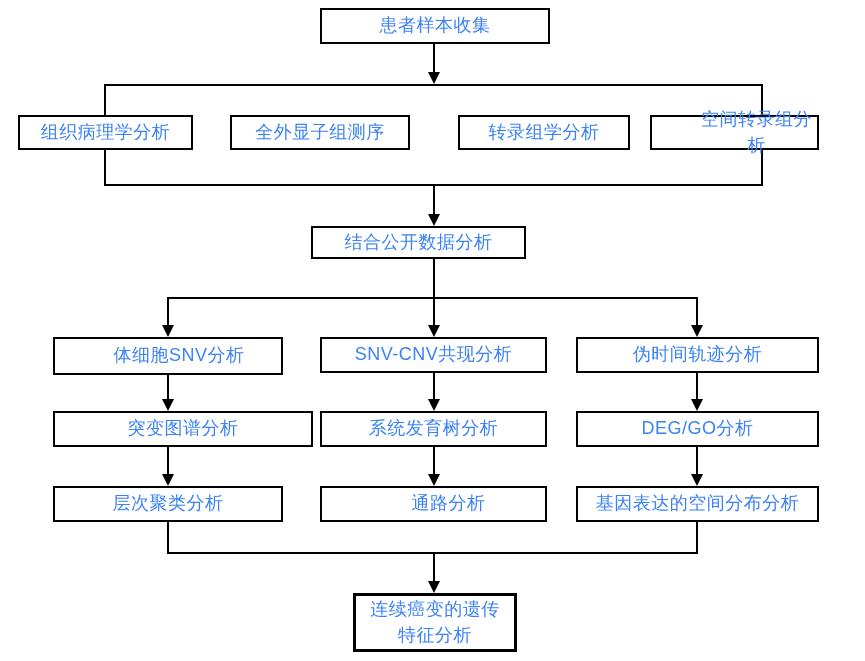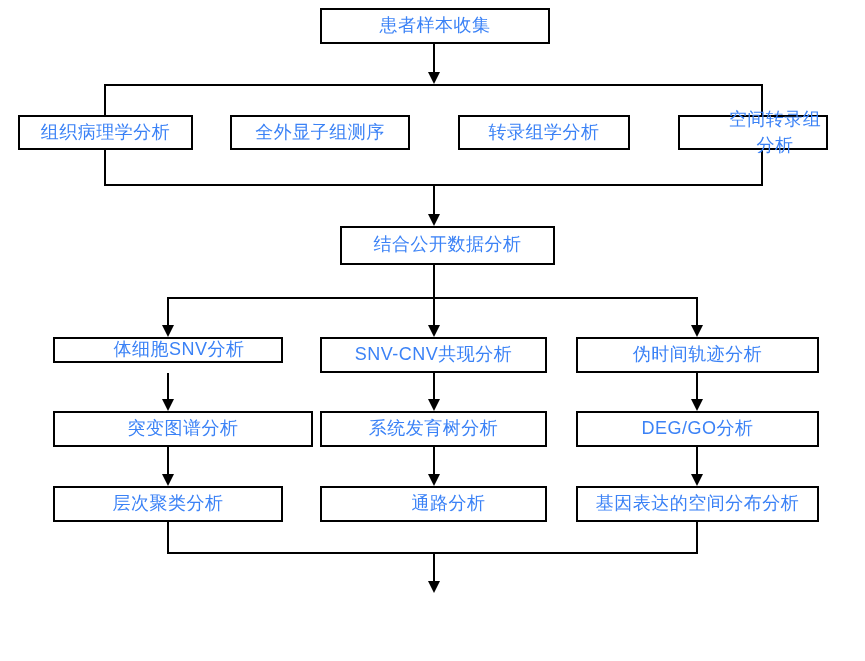--- a/index.html
+++ b/index.html
@@ -80,30 +80,32 @@
   <div class="vline" style="left:696px; top:522px; height:32px;"></div>
   <div class="hline" style="left:167px; top:552px; width:531px;"></div>
   <div class="vline" style="left:433px; top:552px; height:29px;"></div>
   <div class="arrow-down" style="left:428px; top:581px;"></div>
 
   <div class="box" style="left:320px; top:8px;   width:230px; height:36px;">患者样本收集</div>
 
   <div class="box" style="left:18px;  top:115px; width:175px; height:35px;">组织病理学分析</div>
   <div class="box" style="left:230px; top:115px; width:180px; height:35px;">全外显子组测序</div>
   <div class="box" style="left:458px; top:115px; width:172px; height:35px;">转录组学分析</div>
-  <div class="box" style="left:678px; top:115px; width:150px; height:35px;padding-left:44px;">空间转录组分析</div>
+  <div class="box" style="left:650px; top:115px; width:169px; height:35px;padding-left:44px;">空间转录组分析</div>
 
-  <div class="box" style="left:340px; top:226px; width:215px; height:39px;font-family:Liberation Mono, monospace;">结合公开数据分析</div>
+  <div class="box" style="left:311px; top:226px; width:215px; height:33px;">结合公开数据分析</div>
 
-  <div class="box" style="left:53px;  top:337px; width:230px; height:26px;padding-left:22px;">体细胞SNV分析</div>
+  <div class="box" style="left:53px;  top:337px; width:230px; height:38px;padding-left:22px;">体细胞SNV分析</div>
   <div class="box" style="left:320px; top:337px; width:227px; height:36px;">SNV-CNV共现分析</div>
   <div class="box" style="left:576px; top:337px; width:243px; height:36px;">伪时间轨迹分析</div>
 
   <div class="box" style="left:53px;  top:411px; width:260px; height:36px;">突变图谱分析</div>
   <div class="box" style="left:320px; top:411px; width:227px; height:36px;">系统发育树分析</div>
   <div class="box" style="left:576px; top:411px; width:243px; height:36px;">DEG/GO分析</div>
 
   <div class="box" style="left:53px;  top:486px; width:230px; height:36px;">层次聚类分析</div>
   <div class="box" style="left:320px; top:486px; width:227px; height:36px;padding-left:30px;">通路分析</div>
   <div class="box" style="left:576px; top:486px; width:243px; height:36px;">基因表达的空间分布分析</div>
 
+  <div class="box" style="left:353px; top:593px; width:164px; height:59px; border-width:3px;">连续癌变的遗传
+特征分析</div>
 
 </div>
 
 </body></html>

